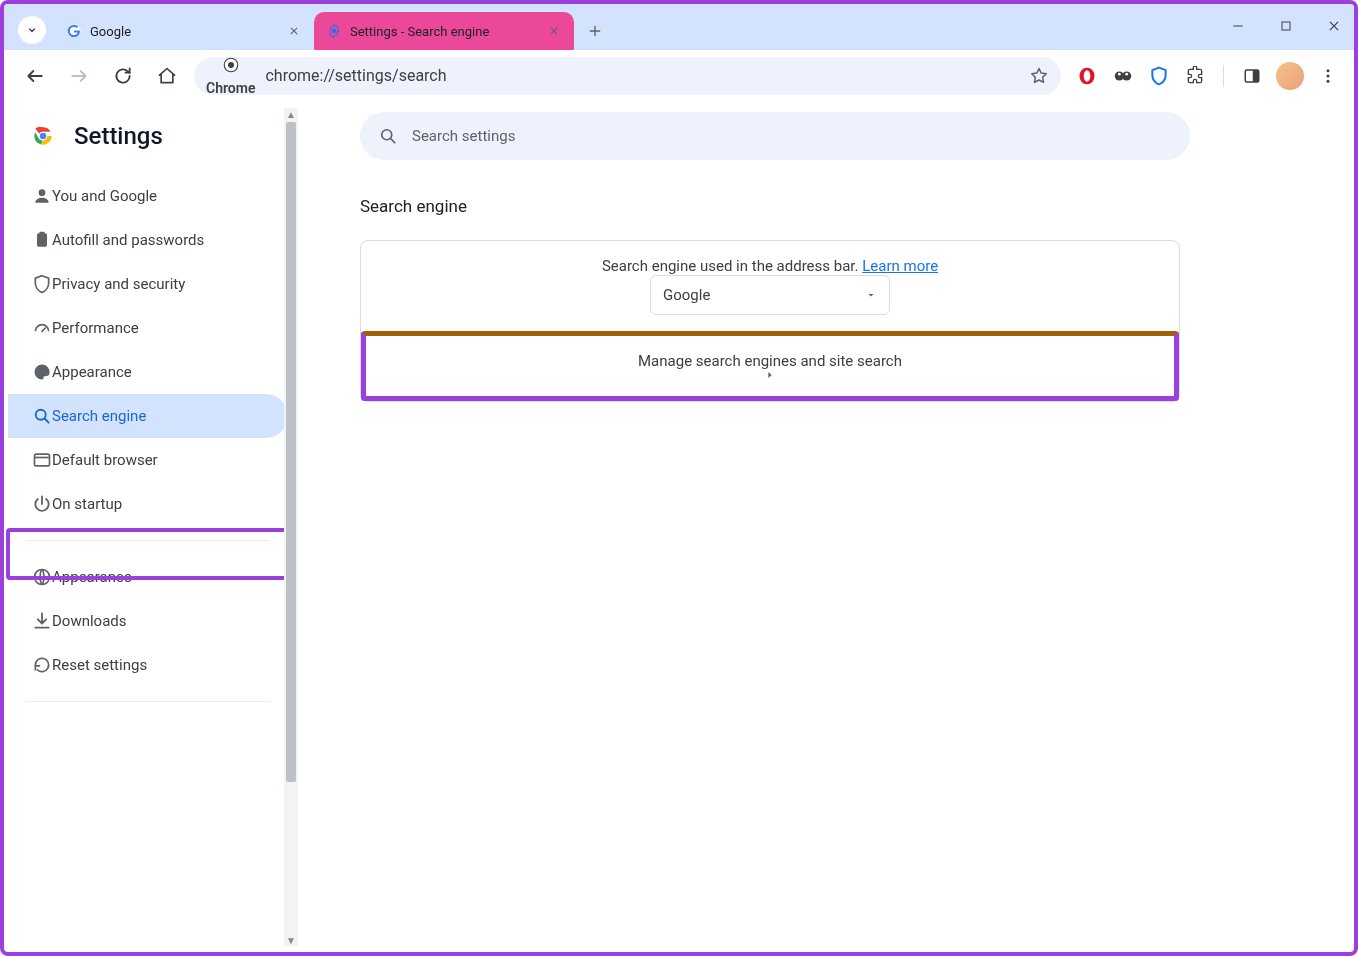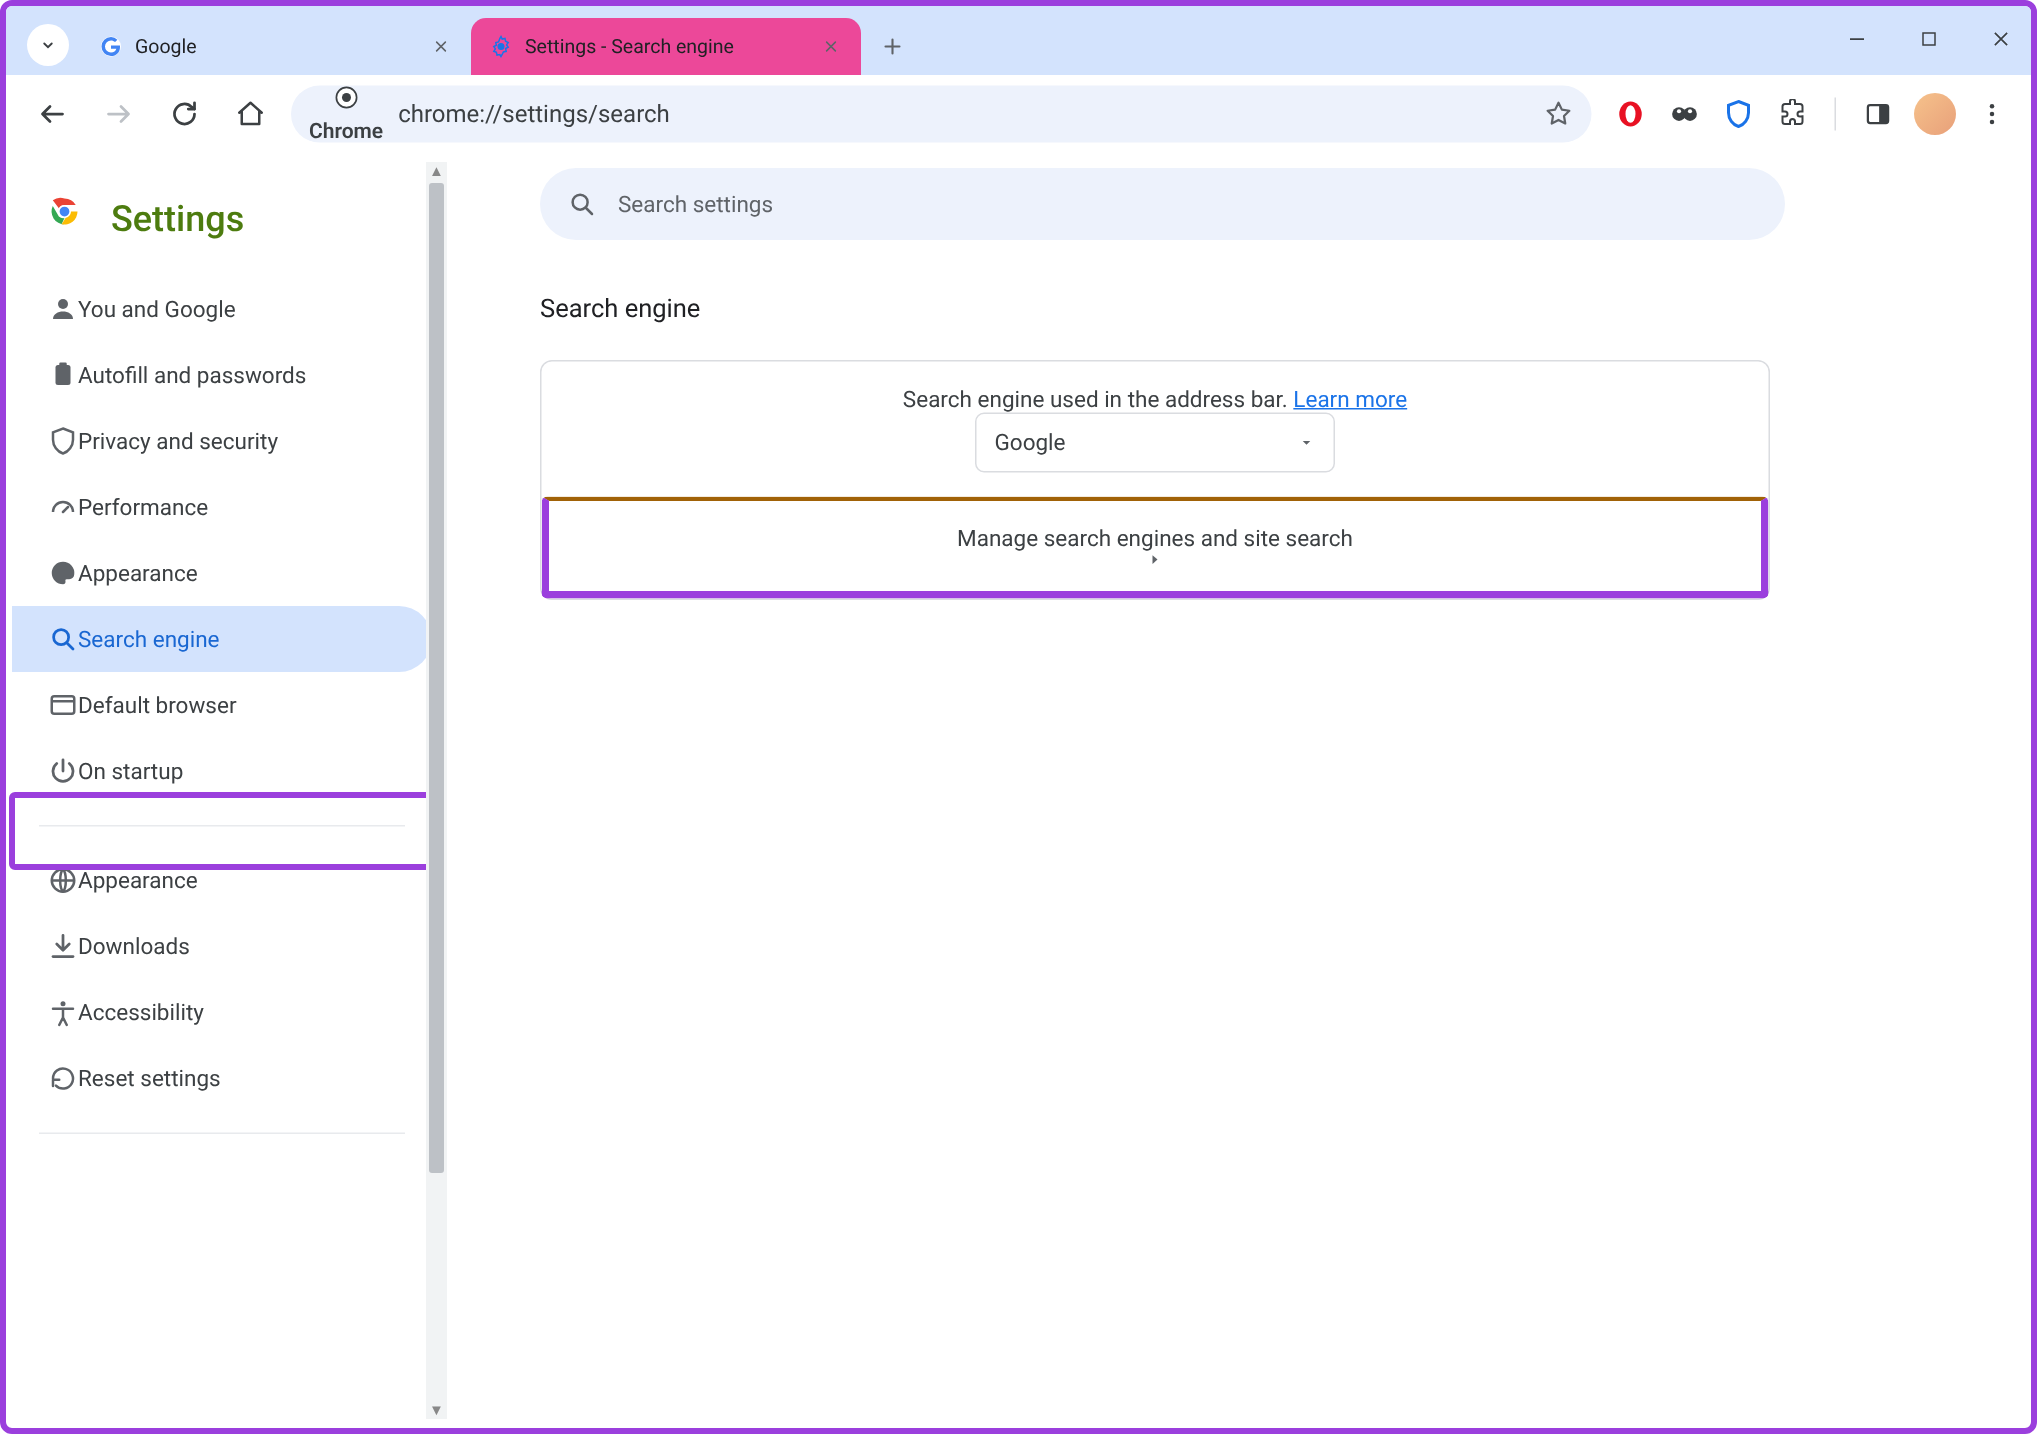--- a/index.html
+++ b/index.html
@@ -30,21 +30,21 @@
 .vdiv { width: 1px; height: 22px; background: #dadce0; margin: 0 4px; }
 .avatar { width: 28px; height: 28px; border-radius: 50%; background: linear-gradient(135deg,#f6c28b,#e8a07a); cursor: pointer; }
 
 
 .appbody { display: flex; height: calc(100% - 98px); }
 
 
 .sidebar { width: 296px; position: relative; }
 .sidehead { display: flex; align-items: center; gap: 18px; padding: 20px 16px 24px 26px; }
 .sidehead .logo { width: 26px; height: 26px; }
-.sidehead h1 { font-size: 24px; font-weight: 500; color: #4d7c0f; margin-top: 10px; }
+.sidehead h1 { font-size: 24px; font-weight: 500; color: #0f172a; }
 .navlist { padding: 0 12px 0 4px; }
 .navitem { display: flex; align-items: center; padding: 12px 14px 12px 24px; border-radius: 0 24px 24px 0; cursor: pointer; color: #3c4043; font-size: 15px; }
 .navitem .nic { width: 20px; height: 20px; display: flex; align-items: center; justify-content: center; color: #5f6368; }
 .navitem.active { background: #d3e3fd; color: #1967d2; }
 .navitem.active .nic { color: #1967d2; }
 .sidebar .hl-box { position: absolute; left: 2px; top: 426px; width: 284px; height: 52px; border: 4px solid #9b3fdd; border-radius: 4px; pointer-events: none; }
 .navdiv { height: 1px; background: #e8eaed; margin: 14px 18px; }
 .navitem .extlink { margin-left: auto; color: #5f6368; }
 
 .scrolltrack { position: absolute; right: 2px; top: 6px; bottom: 6px; width: 14px; background: #f1f3f4; display: flex; flex-direction: column; align-items: center; }
@@ -54,21 +54,21 @@
 
 .main { flex: 1; padding: 10px 20px 20px 60px; position: relative; }
 .search-settings { width: 830px; height: 48px; background: #edf2fc; border-radius: 24px; display: flex; align-items: center; gap: 14px; padding: 0 18px; margin-bottom: 36px; }
 .search-settings input { border: none; background: transparent; outline: none; font-size: 15px; color: #3c4043; flex: 1; }
 .search-settings input::placeholder { color: #5f6368; }
 
 .section-title { font-size: 17px; color: #202124; margin-bottom: 24px; }
 
 .card { width: 820px; border: 1px solid #dadce0; border-radius: 8px; background: #fff; }
 .row { display: flex; align-items: center; justify-content: space-between; padding: 16px 24px; flex-direction: column; }
-.row + .row-wrap { border-top: 3px solid #a16207; }
+.row + .row-wrap { border-top: 5px solid #a16207; }
 .row .label { font-size: 15px; color: #3c4043; }
 .row .learn { color: #1a73e8; text-decoration: underline; cursor: pointer; }
 .selectbox { width: 240px; height: 40px; border: 1px solid #dadce0; border-radius: 6px; display: flex; align-items: center; justify-content: space-between; padding: 0 12px; font-size: 15px; color: #3c4043; cursor: pointer; }
 .row.clickable { cursor: pointer; }
 .row .chev { color: #5f6368; }
 
 .hl-row { border: 5px solid #9b3fdd; border-radius: 4px; }
 
 svg { display: block; }
 </style>
@@ -319,29 +319,20 @@
             <svg width="20" height="20" viewBox="0 0 24 24">
               <path d="M12 3v12M7 10l5 5 5-5" stroke="#5f6368" stroke-width="2.2" fill="none" stroke-linecap="round" stroke-linejoin="round"></path>
               <path d="M4 20h16" stroke="#5f6368" stroke-width="2.2" stroke-linecap="round"></path>
             </svg>
           </span>
         <span>Downloads</span>
       </div>
       <div class="navitem">
         <span class="nic">
             <svg width="20" height="20" viewBox="0 0 24 24">
-              <circle cx="12" cy="5" r="2" fill="#5f6368"></circle>
-              <path d="M4 9h16M12 9v7M9 22l3-6 3 6" stroke="#5f6368" stroke-width="2" fill="none" stroke-linecap="round"></path>
-            </svg>
-          </span>
-        <span>Accessibility</span>
-      </div>
-      <div class="navitem">
-        <span class="nic">
-            <svg width="20" height="20" viewBox="0 0 24 24">
               <path d="M4 12a8 8 0 1 1 2.34 5.66" stroke="#5f6368" stroke-width="2" fill="none" stroke-linecap="round"></path>
               <path d="M4 18v-5h5" stroke="#5f6368" stroke-width="2" fill="none" stroke-linecap="round" stroke-linejoin="round"></path>
             </svg>
           </span>
         <span>Reset settings</span>
       </div>
 
       <div class="navdiv"></div>
 
     </div>

